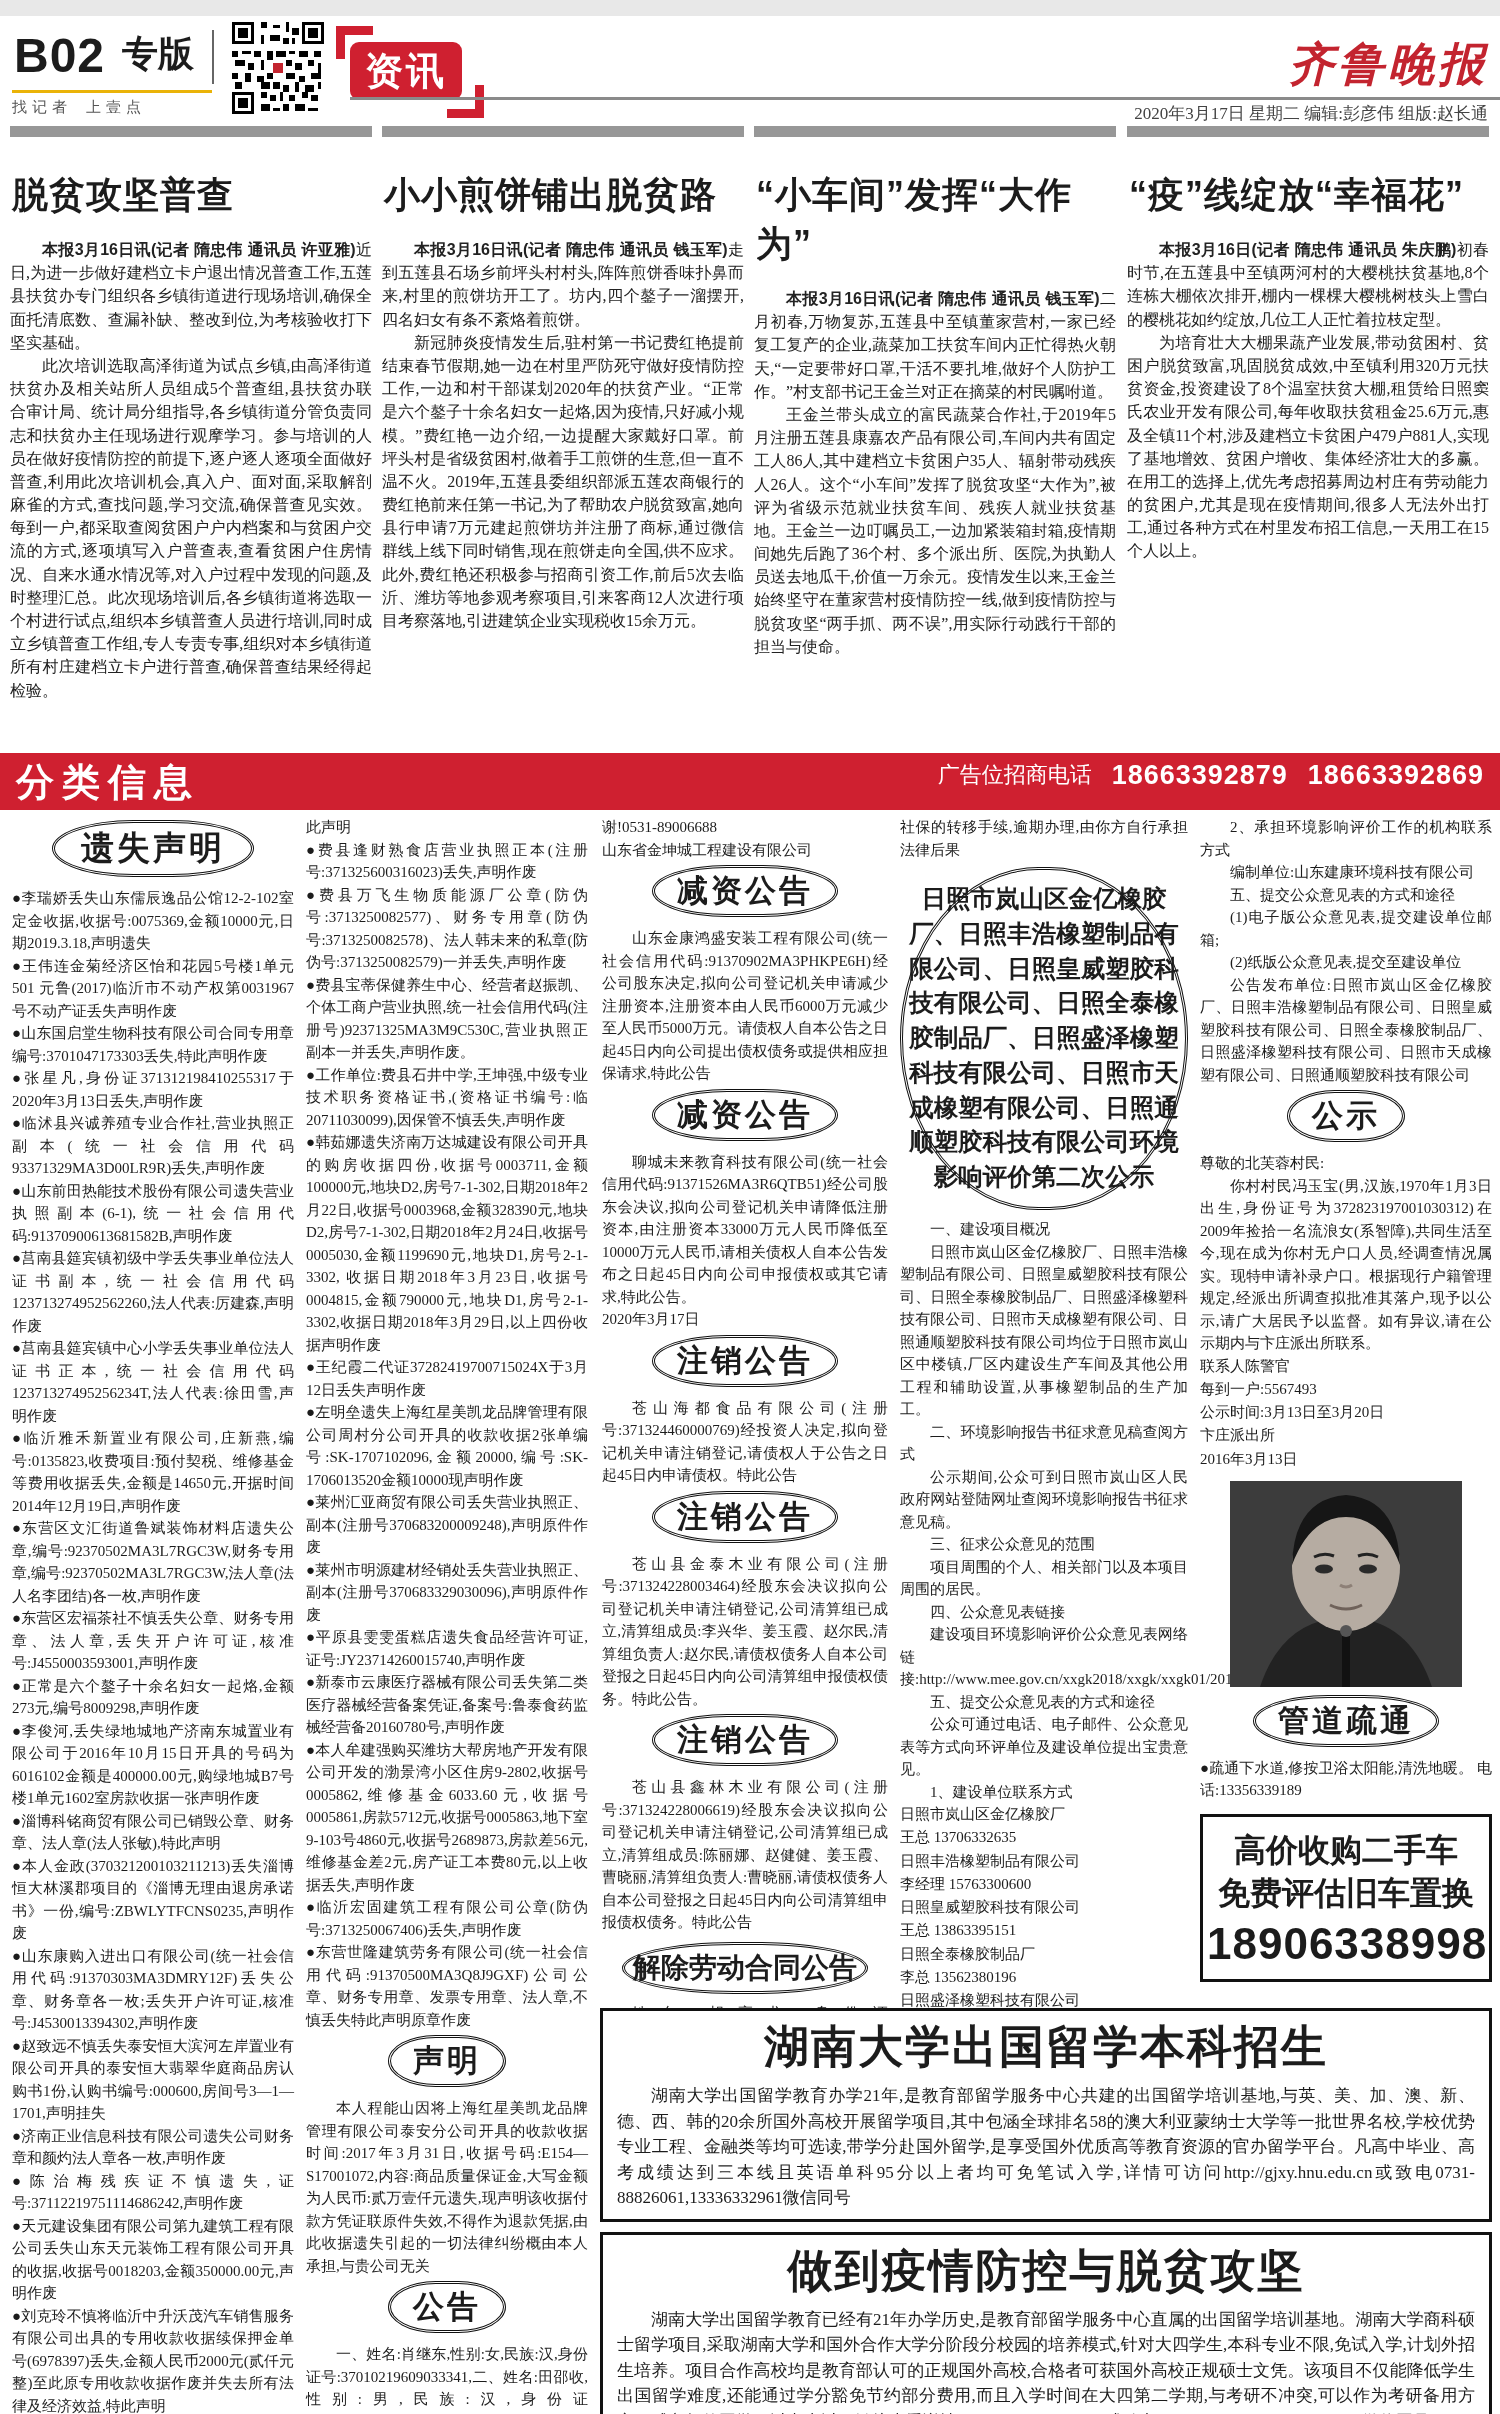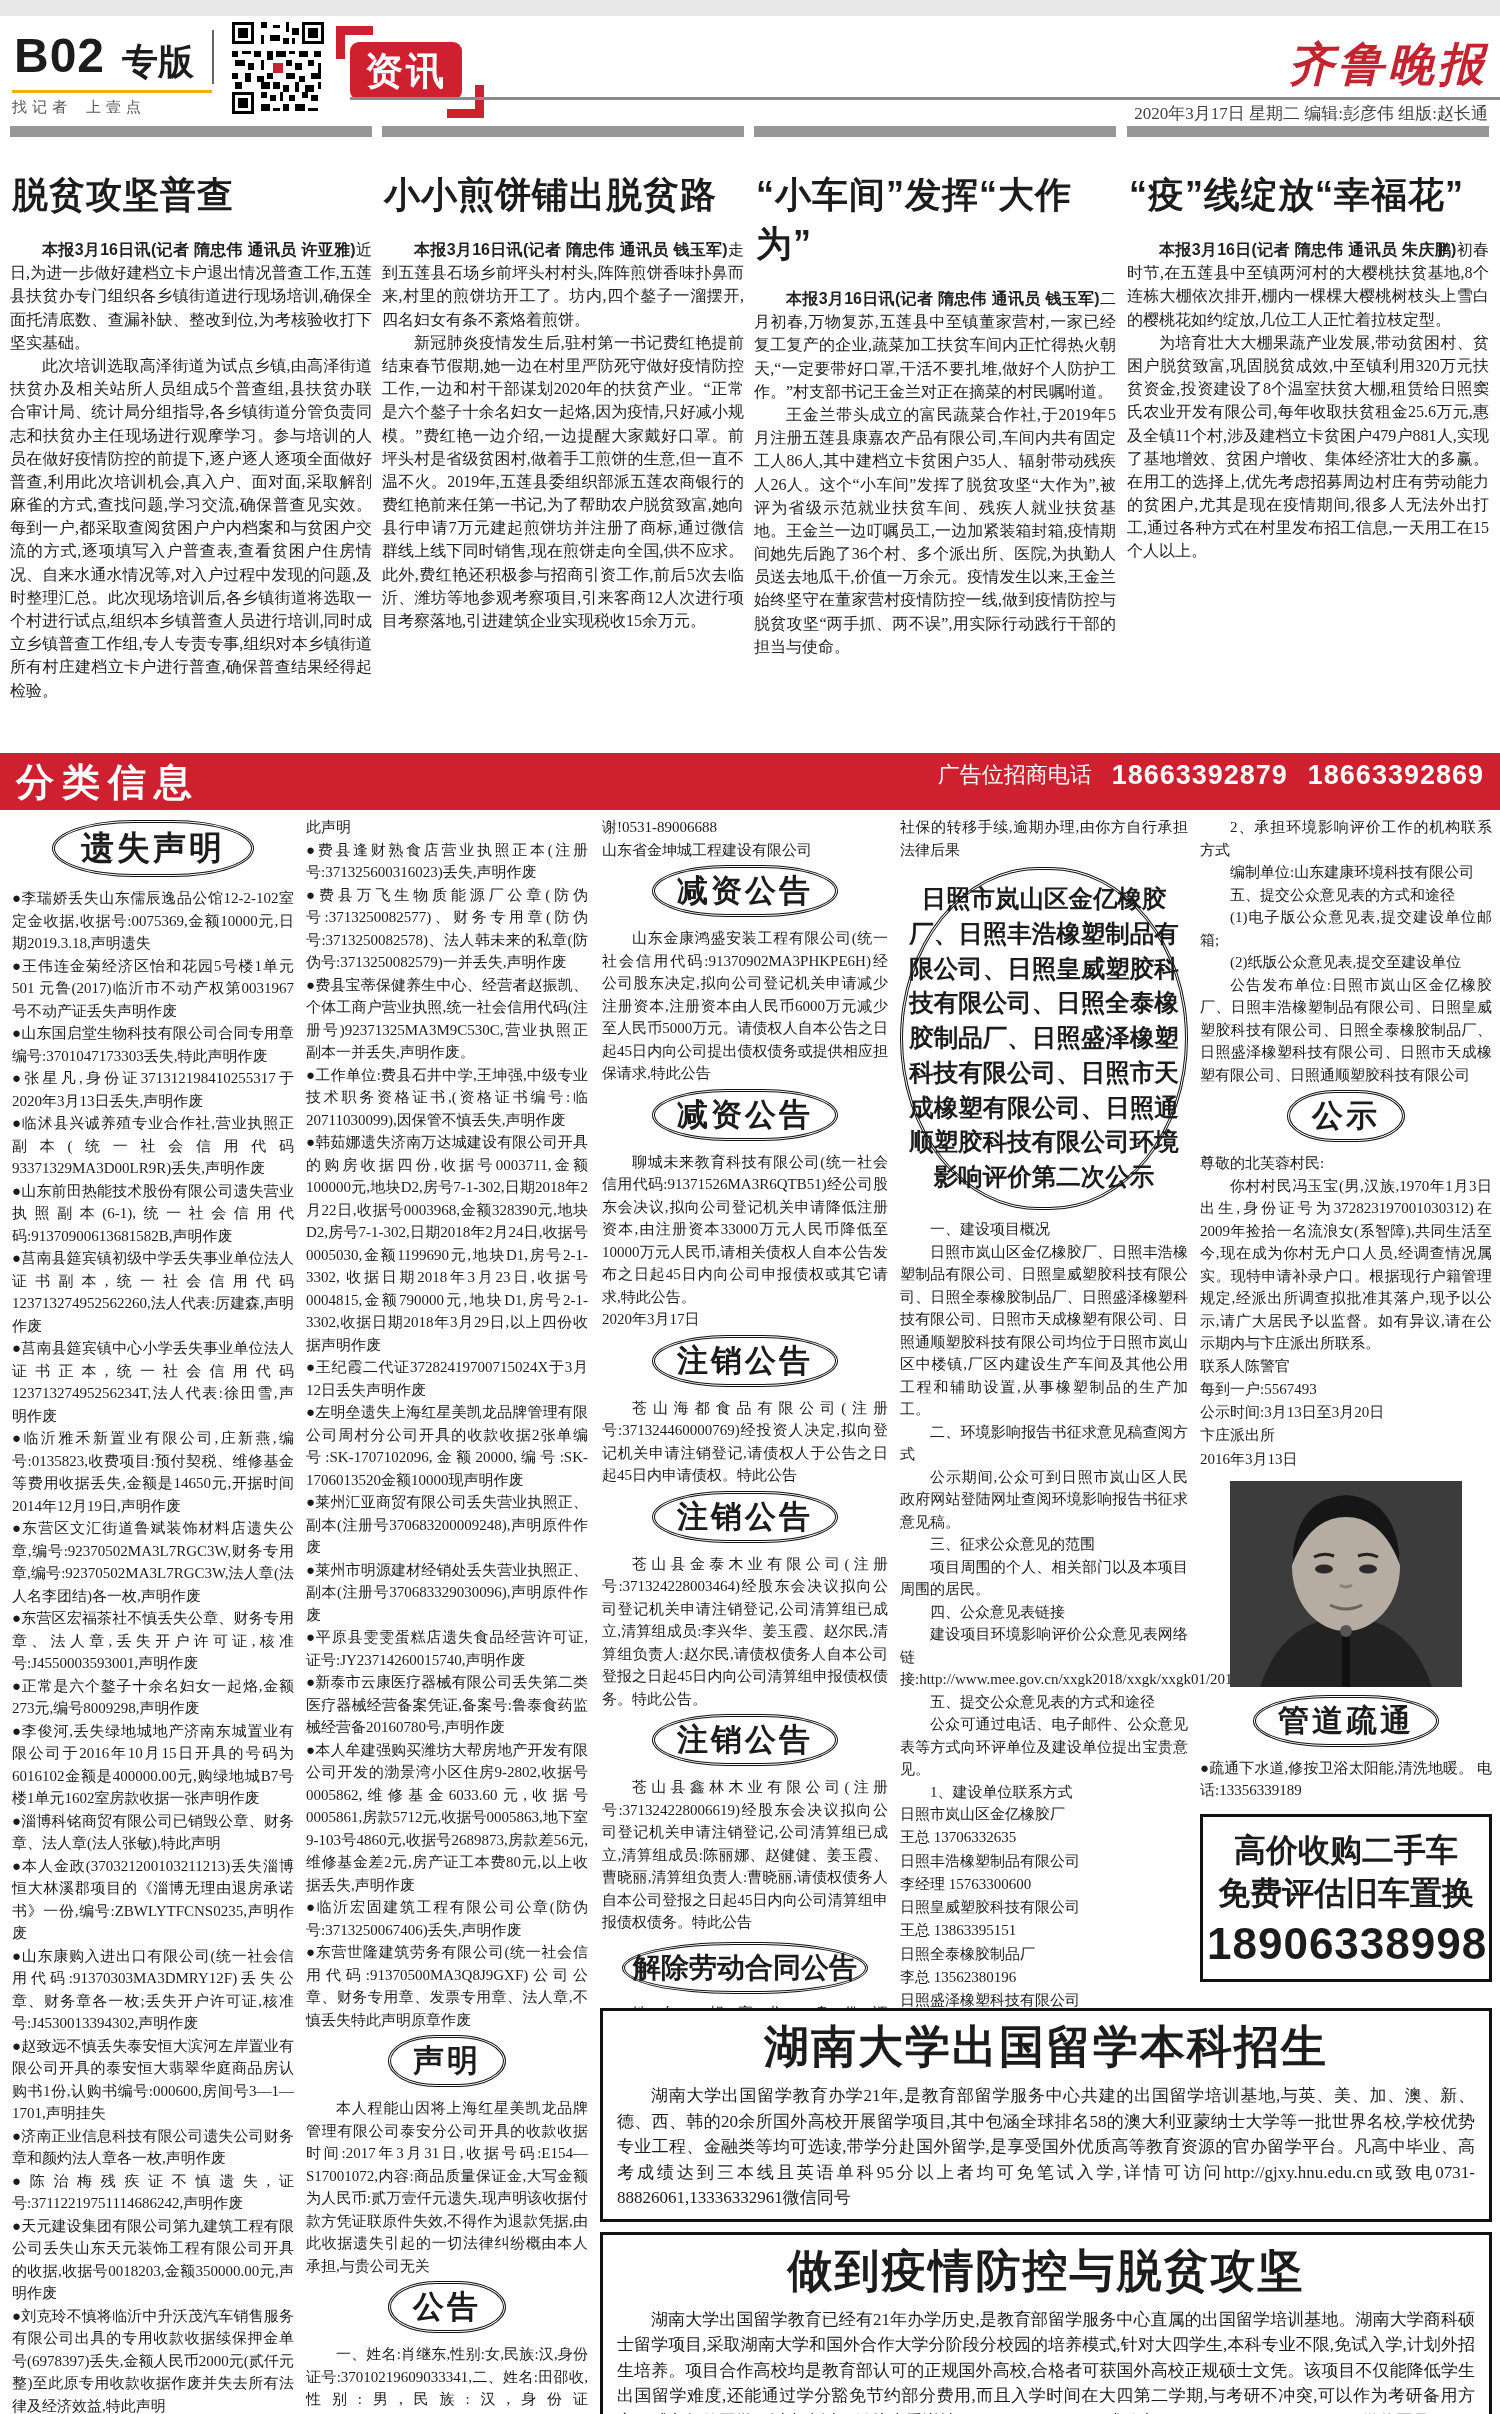--- a/index.html
+++ b/index.html
@@ -2,21 +2,21 @@
 <html><head>
 <meta charset="utf-8">
 <style>
   html,body{margin:0;padding:0;background:#e8e8e8;}
   .page{position:relative;width:1500px;height:2414px;background:#ffffff;margin:16px auto;
         font-family:"Liberation Serif","DejaVu Serif",serif;color:#1c1c1c;overflow:hidden;}
   
   .hdr{position:absolute;top:0;left:0;width:1500px;height:108px;}
   .pcode{position:absolute;left:14px;top:12px;font-family:"Liberation Sans",sans-serif;
          font-weight:bold;font-size:48px;letter-spacing:1px;}
-  .ptype{position:absolute;left:122px;top:22px;font-family:"Liberation Sans",sans-serif;
+  .ptype{position:absolute;left:122px;top:14px;font-family:"Liberation Sans",sans-serif;
          font-weight:bold;font-size:36px;}
   .hvline{position:absolute;left:212px;top:14px;width:2px;height:54px;background:#666;}
   .tagline{position:absolute;left:12px;top:74px;width:200px;border-top:3px solid #eab308;
            padding-top:5px;font-size:15px;color:#555;letter-spacing:5px;font-family:Liberation Mono, monospace;}
   .qr{position:absolute;left:232px;top:6px;}
   .bwrap{position:absolute;left:336px;top:10px;width:148px;height:92px;}
   .br-tl{position:absolute;left:0;top:0;width:28px;height:24px;border-left:9px solid #cf2030;border-top:9px solid #cf2030;}
   .badge{position:absolute;left:14px;top:16px;width:112px;height:58px;background:#cf2030;border-radius:9px;
          color:#fff;font-family:"Liberation Sans",sans-serif;font-weight:bold;font-size:38px;
          text-align:center;line-height:58px;letter-spacing:3px;}

